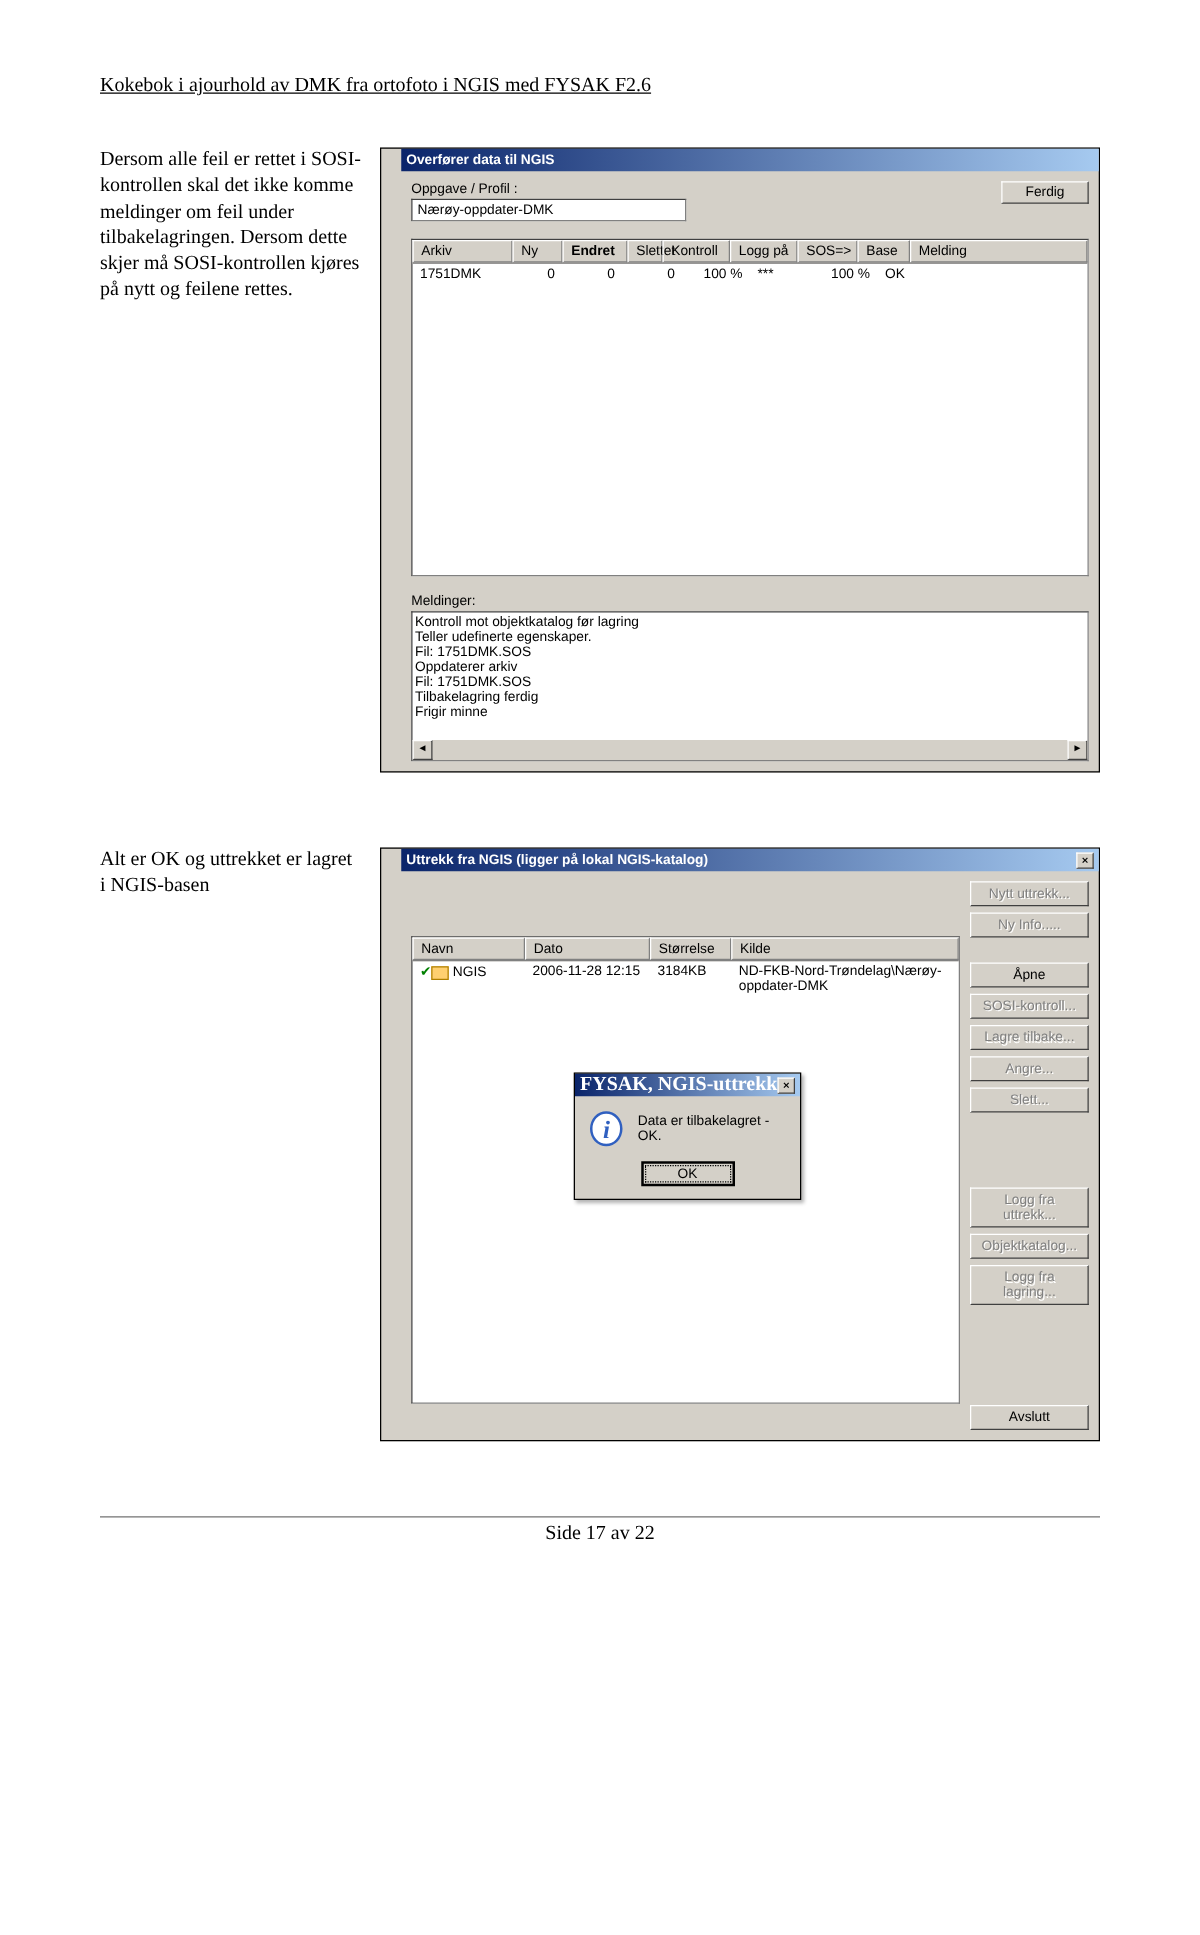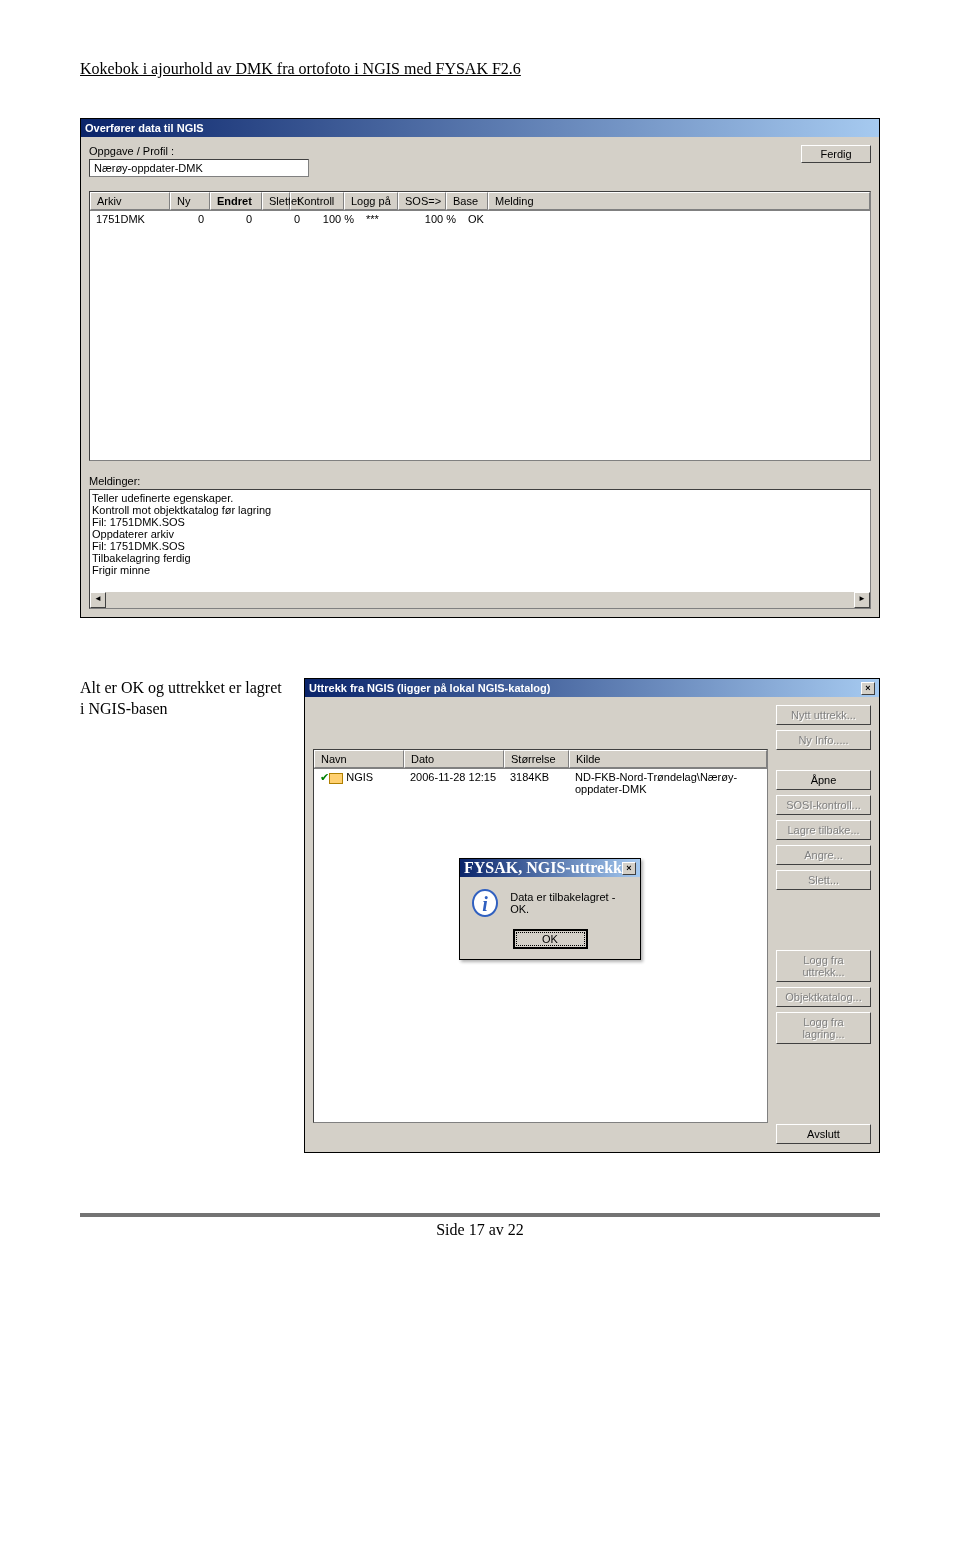--- a/index.html
+++ b/index.html
@@ -4,55 +4,56 @@
 <style>
 * { margin: 0; padding: 0; box-sizing: border-box; }
 body { font-family: "Times New Roman", serif; font-size: 16px; background: #fff; width: 960px; margin: 0 auto; color: #000; }
 .page { padding: 60px 80px 40px 80px; }
 .header-line { text-decoration: underline; font-size: 16px; margin-bottom: 40px; }
 .content-row { display: flex; gap: 14px; margin-bottom: 60px; align-items: flex-start; }
 .text-col { width: 210px; flex-shrink: 0; font-size: 16px; line-height: 1.3; }
 .screenshot-col { flex: 1; }
 
 
-.win-dialog { background: #d4d0c8; border: 1px solid #000; font-family: Tahoma, sans-serif; font-size: 11px; }
+.win-dialog { background: #d4d0c8; border: 1px solid #000; font-family: Tahoma, sans-serif; font-size: 11px; padding-left: 16px; }
 .win-titlebar { background: linear-gradient(to right, #0a246a, #a6caf0); color: #fff; padding: 2px 4px; font-weight: bold; display: flex; justify-content: space-between; align-items: center; height: 18px; }
 .win-titlebar .close { background: #d4d0c8; border: 1px solid #fff; border-right-color: #404040; border-bottom-color: #404040; width: 14px; height: 13px; font-size: 9px; font-family: Arial; text-align: center; line-height: 11px; color: #000; font-weight: bold; }
 .win-body { padding: 8px; }
 .win-label { font-size: 11px; margin-bottom: 2px; display: block; }
 .win-input { background: #fff; border: 1px solid #808080; border-top-color: #404040; border-left-color: #404040; padding: 2px 4px; font-family: Tahoma, sans-serif; font-size: 11px; width: 100%; }
 .win-button { background: #d4d0c8; border: 1px solid #fff; border-right-color: #404040; border-bottom-color: #404040; padding: 2px 8px; font-family: Tahoma, sans-serif; font-size: 11px; min-width: 70px; text-align: center; }
 .win-button.disabled { color: #808080; text-shadow: 1px 1px 0 #fff; }
 .win-table { background: #fff; border: 1px solid #808080; border-top-color: #404040; border-left-color: #404040; width: 100%; }
 .win-table-header { display: flex; background: #d4d0c8; border-bottom: 1px solid #808080; }
 .win-table-header > div { padding: 2px 6px; border-right: 1px solid #808080; border-bottom: 1px solid #808080; border-top: 1px solid #fff; border-left: 1px solid #fff; font-size: 11px; }
 .win-table-row { display: flex; padding: 1px 0; }
 .win-table-row > div { padding: 1px 6px; font-size: 11px; }
 .win-listbox { background: #fff; border: 1px solid #808080; border-top-color: #404040; border-left-color: #404040; padding: 2px; font-size: 11px; overflow: auto; position: relative; }
 .scrollbar-area { position: absolute; bottom: 0; left: 0; right: 0; height: 16px; background: #d4d0c8; display: flex; justify-content: space-between; }
 .scroll-btn { width: 16px; height: 16px; background: #d4d0c8; border: 1px solid #fff; border-right-color: #404040; border-bottom-color: #404040; font-size: 8px; text-align: center; line-height: 12px; }
 
-.footer { margin-top: 40px; border-top: 4px solid #737373; padding-top: 4px; text-align: center; font-size: 16px; }
+.footer { margin-top: 40px; border-top: 1px solid #737373; padding-top: 4px; text-align: center; font-size: 16px; }
 
 
 .list-panel { background: #fff; border: 1px solid #808080; border-top-color: #404040; border-left-color: #404040; }
 .folder-icon { display: inline-block; width: 14px; height: 11px; background: #ffd070; border: 1px solid #b08000; margin-right: 3px; vertical-align: middle; }
 .info-icon { display: inline-block; width: 28px; height: 28px; border-radius: 50%; background: #fff; border: 2px solid #3060c0; color: #3060c0; font-family: Georgia, serif; font-style: italic; font-weight: bold; font-size: 20px; text-align: center; line-height: 26px; }
 .msgbox { position: absolute; background: #d4d0c8; border: 1px solid #000; box-shadow: 2px 2px 3px rgba(0,0,0,0.3); }
 
 .button-stack { display: flex; flex-direction: column; gap: 5px; width: 95px; }
 .button-stack .win-button { width: 100%; min-width: 0; padding: 3px 4px; }
 </style>
 </head>
 <body>
 
 <div class="page">
   <div class="header-line">Kokebok i ajourhold av DMK fra ortofoto i NGIS med FYSAK F2.6</div>
 
   <div class="content-row">
+    <div class="text-col">Dersom alle feil er rettet i SOSI-kontrollen skal det ikke komme meldinger om feil under tilbakelagringen. Dersom dette skjer må SOSI-kontrollen kjøres på nytt og feilene rettes.</div>
     <div class="screenshot-col">
       <div class="win-dialog" style="width: 100%;">
         <div class="win-titlebar">
           <span>Overfører data til NGIS</span>
         </div>
         <div class="win-body">
           <div style="display:flex; justify-content:space-between; align-items:flex-start;">
             <div style="width:220px;">
               <span class="win-label">Oppgave / Profil :</span>
               <input class="win-input" readonly="" value="Nærøy-oppdater-DMK" style="">
@@ -83,22 +84,22 @@
                 <div style="width:48px; text-align:right;">100 %</div>
                 <div style="width:42px;">OK</div>
                 <div style="flex:1;"></div>
               </div>
             </div>
           </div>
 
           <div style="margin-top:14px;">
             <span class="win-label">Meldinger:</span>
             <div class="win-listbox" style="height:120px;">
+              <div>Kontroll mot objektkatalog før lagring</div>
               <div>Teller udefinerte egenskaper.</div>
-              <div>Kontroll mot objektkatalog før lagring</div>
               <div>Fil: 1751DMK.SOS</div>
               <div>Oppdaterer arkiv</div>
               <div>Fil: 1751DMK.SOS</div>
               <div>Tilbakelagring ferdig</div>
               <div>Frigir minne</div>
               <div class="scrollbar-area">
                 <div class="scroll-btn">◄</div>
                 <div class="scroll-btn">►</div>
               </div>
             </div>

